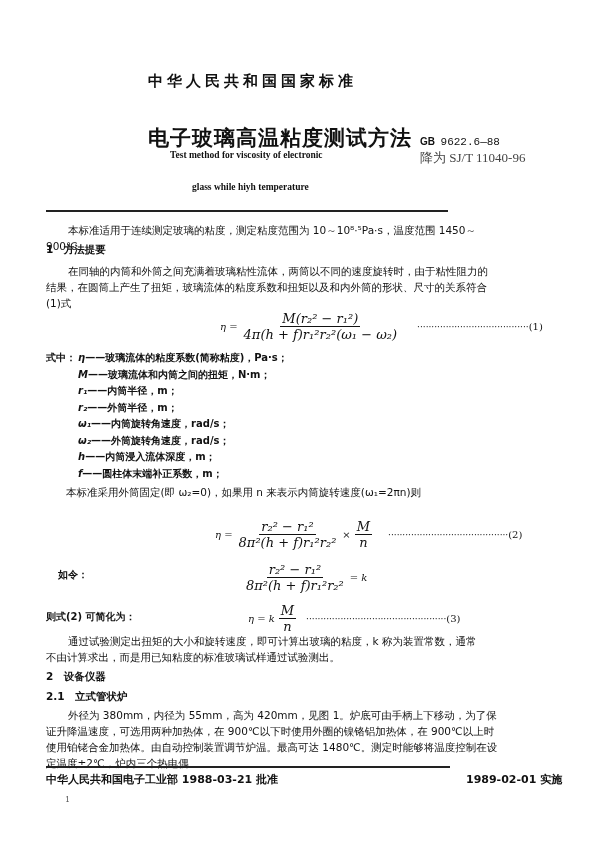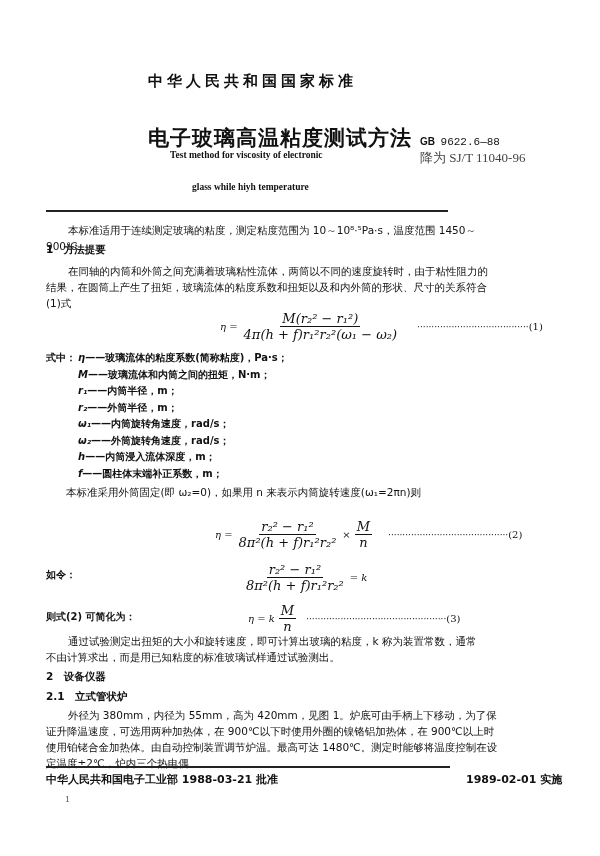--- a/index.html
+++ b/index.html
@@ -75,21 +75,21 @@
   </span>
   <span style="font-style:normal;">×</span>
   <span class="frac">
     <span class="num">M</span>
     <span class="den">n</span>
   </span>
   <span class="dots" style="margin-left:12px;">··········································</span>
   <span style="font-style:normal;">(2)</span>
 </div>
 
-<div class="abs sym" style="left:46px; top:567px;text-align:right;">如令：</div>
+<div class="abs sym" style="left:58px; top:567px;text-align:right;">如令：</div>
 <div class="abs eq" style="left:240px; top:562px;">
   <span class="frac">
     <span class="num">r₂² − r₁²</span>
     <span class="den">8π²(h + f)r₁²r₂²</span>
   </span>
   <span>= k</span>
 </div>
 
 <div class="abs sym" style="left:46px; top:609px;">则式(2) 可简化为：</div>
 <div class="abs eq" style="left:248px; top:603px;">

